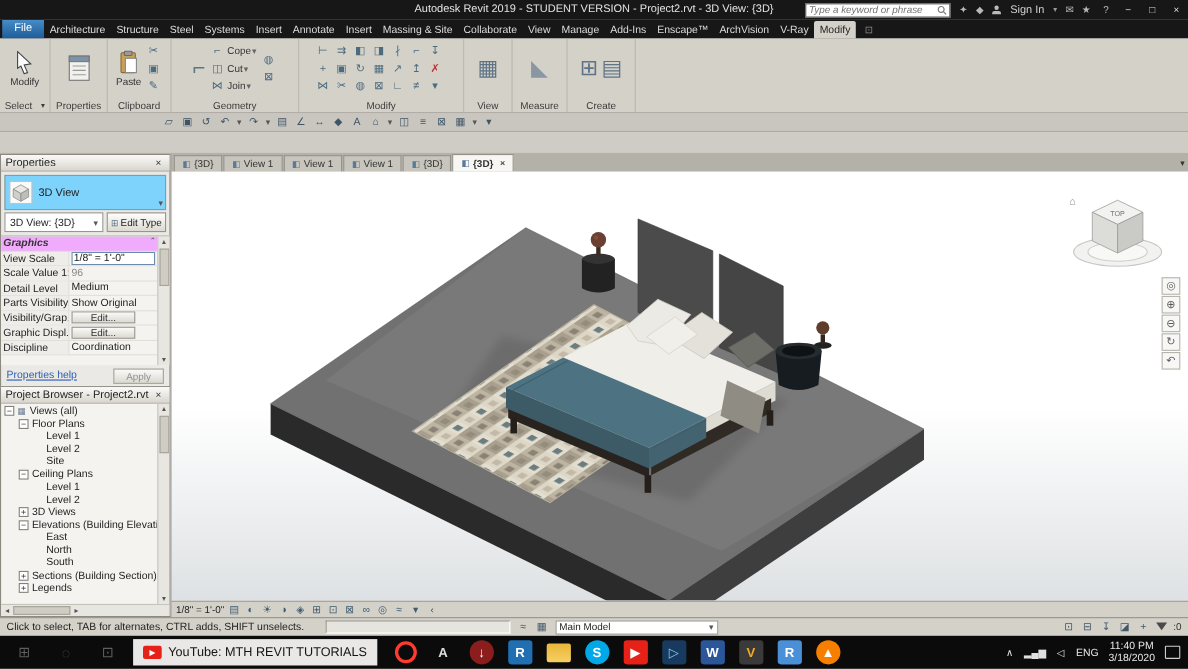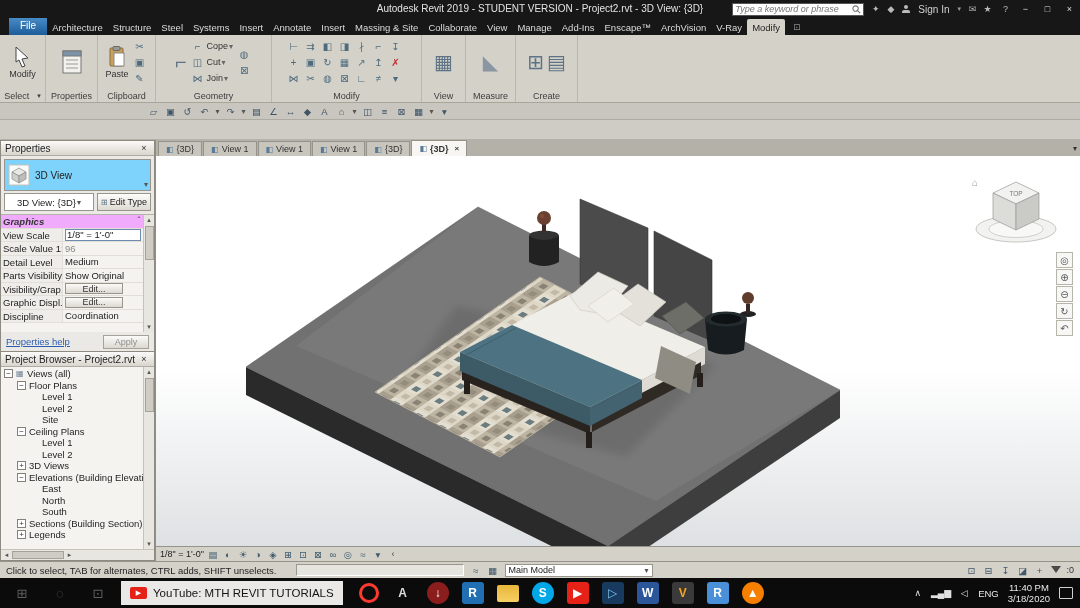--- a/index.html
+++ b/index.html
@@ -19,21 +19,21 @@
   .tbic{width:13px;height:13px;display:inline-flex;align-items:center;justify-content:center;color:#b9b9b9;font-size:9px;}
   .signin{display:flex;align-items:center;gap:8px;color:#cfcfcf;}
   .person{width:8px;height:8px;position:relative;}
   .person::before{content:"";position:absolute;left:2px;top:0;width:4px;height:4px;border-radius:50%;background:#bbb;}
   .person::after{content:"";position:absolute;left:0;bottom:0;width:8px;height:3px;border-radius:2px 2px 0 0;background:#bbb;}
   .winbtn{width:17px;height:14px;display:inline-flex;align-items:center;justify-content:center;color:#ddd;font-size:9px;}
 
   
   .tabrow{height:17px;background:#171717;display:flex;align-items:flex-end;flex:none;}
   .filetab{height:20px;padding:0 11px;background:linear-gradient(#4e93cf,#1d5d99);color:#fff;
-    font-size:10px;display:flex;align-items:center;border-radius:2px 2px 0 0;margin-left:9px;}
+    font-size:10px;display:flex;align-items:center;border-radius:2px 2px 0 0;margin-left:2px;}
   .rtab{height:16px;padding:0 5px;font-size:9.5px;color:#dcdcdc;display:flex;align-items:center;white-space:nowrap;}
   .rtab.active{background:#d4d1c9;color:#1e1e1e;border-radius:2px 2px 0 0;}
   .modify-state{color:#8a8a8a;font-size:9px;margin-left:3px;}
 
   
   .ribbon{height:68px;background:#d4d1c9;border-bottom:1px solid #a8a59d;display:flex;flex:none;}
   .panel{border-right:1px solid #bab7af;display:flex;flex-direction:column;flex:none;}
   .panel-body{flex:1;display:flex;align-items:center;justify-content:center;gap:3px;padding:2px 3px;}
   .panel-label{height:13px;font-size:9px;color:#3c3c3c;display:flex;align-items:center;justify-content:center;gap:8px;}
   .p-select{width:46px;}.p-props{width:52px;}.p-clip{width:58px;}.p-geom{width:116px;}
@@ -62,21 +62,21 @@
   
   .props{height:212px;flex:none;display:flex;flex-direction:column;background:#ebe9e5;border:1px solid #8d8a82;}
   .phead{height:15px;background:linear-gradient(#fbfaf8,#d9d6ce);border-bottom:1px solid #aeaba3;
     display:flex;align-items:center;font-size:10px;color:#1e1e1e;padding:0 4px;flex:none;}
   .phead .x{margin-left:auto;font-size:9px;color:#333;width:12px;text-align:center;}
   .typesel{height:32px;margin:3px 3px 2px;background:#7dd3fc;border:1px solid #989florid;border:1px solid #98958d;
     display:flex;align-items:center;gap:5px;font-size:10px;color:#222;padding:0 3px;position:relative;}
   .typesel .dd{position:absolute;right:2px;bottom:1px;font-size:8px;color:#555;}
   .selrow{display:flex;height:18px;margin:0 3px 3px;gap:3px;}
   .combo{flex:1;background:#fff;border:1px solid #98958d;font-size:9.5px;display:flex;align-items:center;
-    padding:0 12px;color:#222;position:relative;}
+    padding:0 4px;color:#222;position:relative;}
   .combo .dd{margin-left:auto;font-size:8px;color:#555;}
   .edittype{background:linear-gradient(#fdfdfc,#dddad2);border:1px solid #98958d;font-size:9px;color:#222;
     display:flex;align-items:center;gap:2px;padding:0 3px;font-family:"Liberation Sans",sans-serif;}
   .pgrid{flex:1;position:relative;background:#f4f3f0;border-top:1px solid #b5b2aa;overflow:hidden;}
   .prow{display:flex;height:13.5px;border-bottom:1px solid #e2dfd8;font-size:9.5px;margin-right:11px;}
   .prow.section{background:#f0abfc;font-style:italic;}
   .prow.section .plabel{background:transparent;font-weight:bold;color:#333;width:auto;flex:1;border-right:none;}
   .prow.section .chev{margin-left:auto;padding-right:3px;color:#555;font-size:9px;}
   .plabel{width:62px;flex:none;padding:1px 2px;background:#efede9;border-right:1px solid #e2dfd8;
     color:#222;white-space:nowrap;overflow:hidden;}

